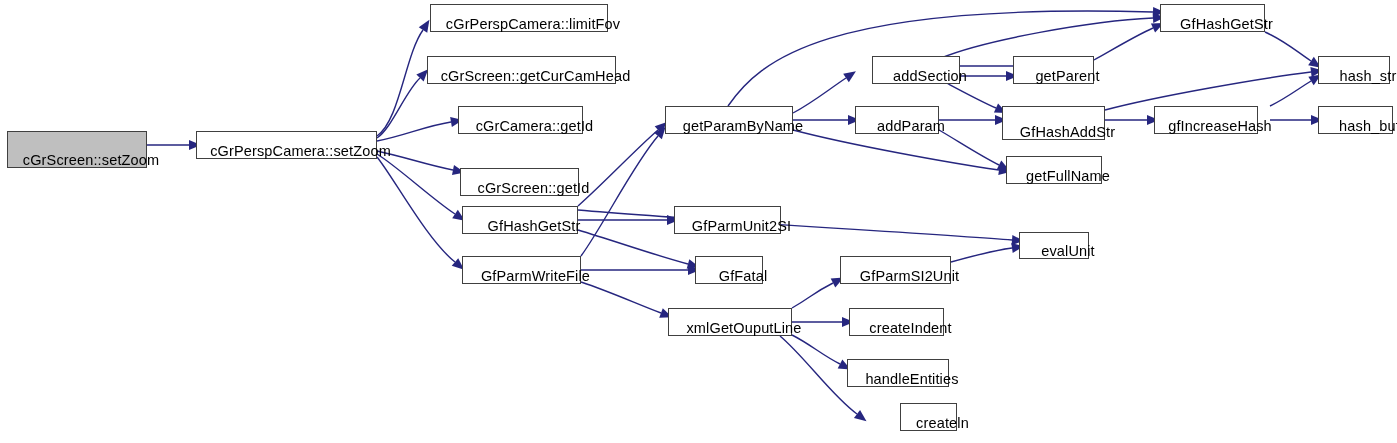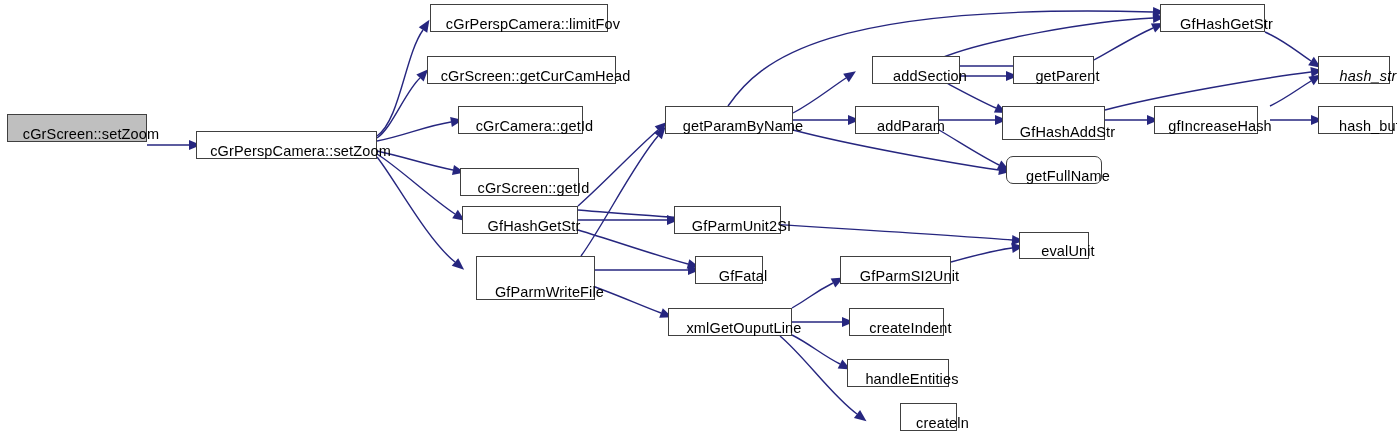--- a/index.html
+++ b/index.html
@@ -120,42 +120,42 @@
       <path d="M792,308 C810,298 813,293 833,283" class="edge-path"></path>
       <polygon points="843.6583549025137,277.4864284921603 835.2973214615998,287.4409812093807 830.7026785384002,278.5590187906193" class="edge-head"></polygon>
       <path d="M792,322 L842,322" class="edge-path"></path>
       <polygon points="854,322 842,327 842,317" class="edge-head"></polygon>
       <path d="M792,335 C810,344 822,355 840,364" class="edge-path"></path>
       <polygon points="850.6147971543011,369.5969707318372 837.6679288617345,368.42283214762546 842.3320711382655,359.57716785237454" class="edge-head"></polygon>
       <path d="M780,336 C805,357 832,396 857,414" class="edge-path"></path>
       <polygon points="866.5202926316438,421.30506866551366 853.9562213893693,417.96678859651826 860.0437786106307,410.03321140348174" class="edge-head"></polygon>
     </svg>
   <div id="node-layer">
-      <div class="node-box highlight" style="left: 7px; top: 114px; width: 140px; height: 28px;">
+      <div class="node-box highlight" style="left: 7px; top: 131px; width: 140px; height: 37px;">
         <span>cGrScreen::setZoom</span>
       </div>
       <div class="node-box" style="left: 196px; top: 131px; width: 181px; height: 28px;">
         <span>cGrPerspCamera::setZoom</span>
       </div>
       <div class="node-box" style="left: 430px; top: 4px; width: 178px; height: 28px;">
         <span>cGrPerspCamera::limitFov</span>
       </div>
       <div class="node-box" style="left: 427px; top: 56px; width: 189px; height: 28px;">
         <span>cGrScreen::getCurCamHead</span>
       </div>
       <div class="node-box" style="left: 458px; top: 106px; width: 125px; height: 28px;">
         <span>cGrCamera::getId</span>
       </div>
       <div class="node-box" style="left: 460px; top: 168px; width: 119px; height: 28px;">
         <span>cGrScreen::getId</span>
       </div>
       <div class="node-box" style="left: 462px; top: 206px; width: 116px; height: 28px;">
         <span>GfHashGetStr</span>
       </div>
-      <div class="node-box" style="left: 476px; top: 256px; width: 119px; height: 44px;">
+      <div class="node-box" style="left: 462px; top: 256px; width: 119px; height: 28px;">
         <span>GfParmWriteFile</span>
       </div>
       <div class="node-box" style="left: 665px; top: 106px; width: 128px; height: 28px;">
         <span>getParamByName</span>
       </div>
       <div class="node-box" style="left: 674px; top: 206px; width: 107px; height: 28px;">
         <span>GfParmUnit2SI</span>
       </div>
       <div class="node-box" style="left: 695px; top: 256px; width: 68px; height: 28px;">
         <span>GfFatal</span>
@@ -180,32 +180,32 @@
       </div>
       <div class="node-box" style="left: 864px; top: 403px; width: 57px; height: 28px; margin-left: 36px;">
         <span>createln</span>
       </div>
       <div class="node-box" style="left: 1013px; top: 56px; width: 81px; height: 28px;">
         <span>getParent</span>
       </div>
       <div class="node-box" style="left: 1002px; top: 106px; width: 103px; height: 34px;">
         <span>GfHashAddStr</span>
       </div>
-      <div class="node-box" style="left: 1006px; top: 156px; width: 96px; height: 28px; border-radius: 7px;">
+      <div class="node-box" style="left: 1006px; top: 156px; width: 96px; height: 28px;">
         <span>getFullName</span>
       </div>
       <div class="node-box" style="left: 1019px; top: 232px; width: 70px; height: 27px;">
         <span>evalUnit</span>
       </div>
       <div class="node-box" style="left: 1160px; top: 4px; width: 105px; height: 28px;">
         <span>GfHashGetStr</span>
       </div>
       <div class="node-box" style="left: 1154px; top: 106px; width: 104px; height: 28px;">
         <span>gfIncreaseHash</span>
       </div>
-      <div class="node-box" style="left: 1318px; top: 56px; width: 72px; height: 28px; font-style: italic;">
+      <div class="node-box" style="left: 1318px; top: 56px; width: 72px; height: 28px;">
         <span>hash_str</span>
       </div>
       <div class="node-box" style="left: 1318px; top: 106px; width: 75px; height: 28px;">
         <span>hash_buf</span>
       </div>
     </div>
 </div>
 
 </body></html>

